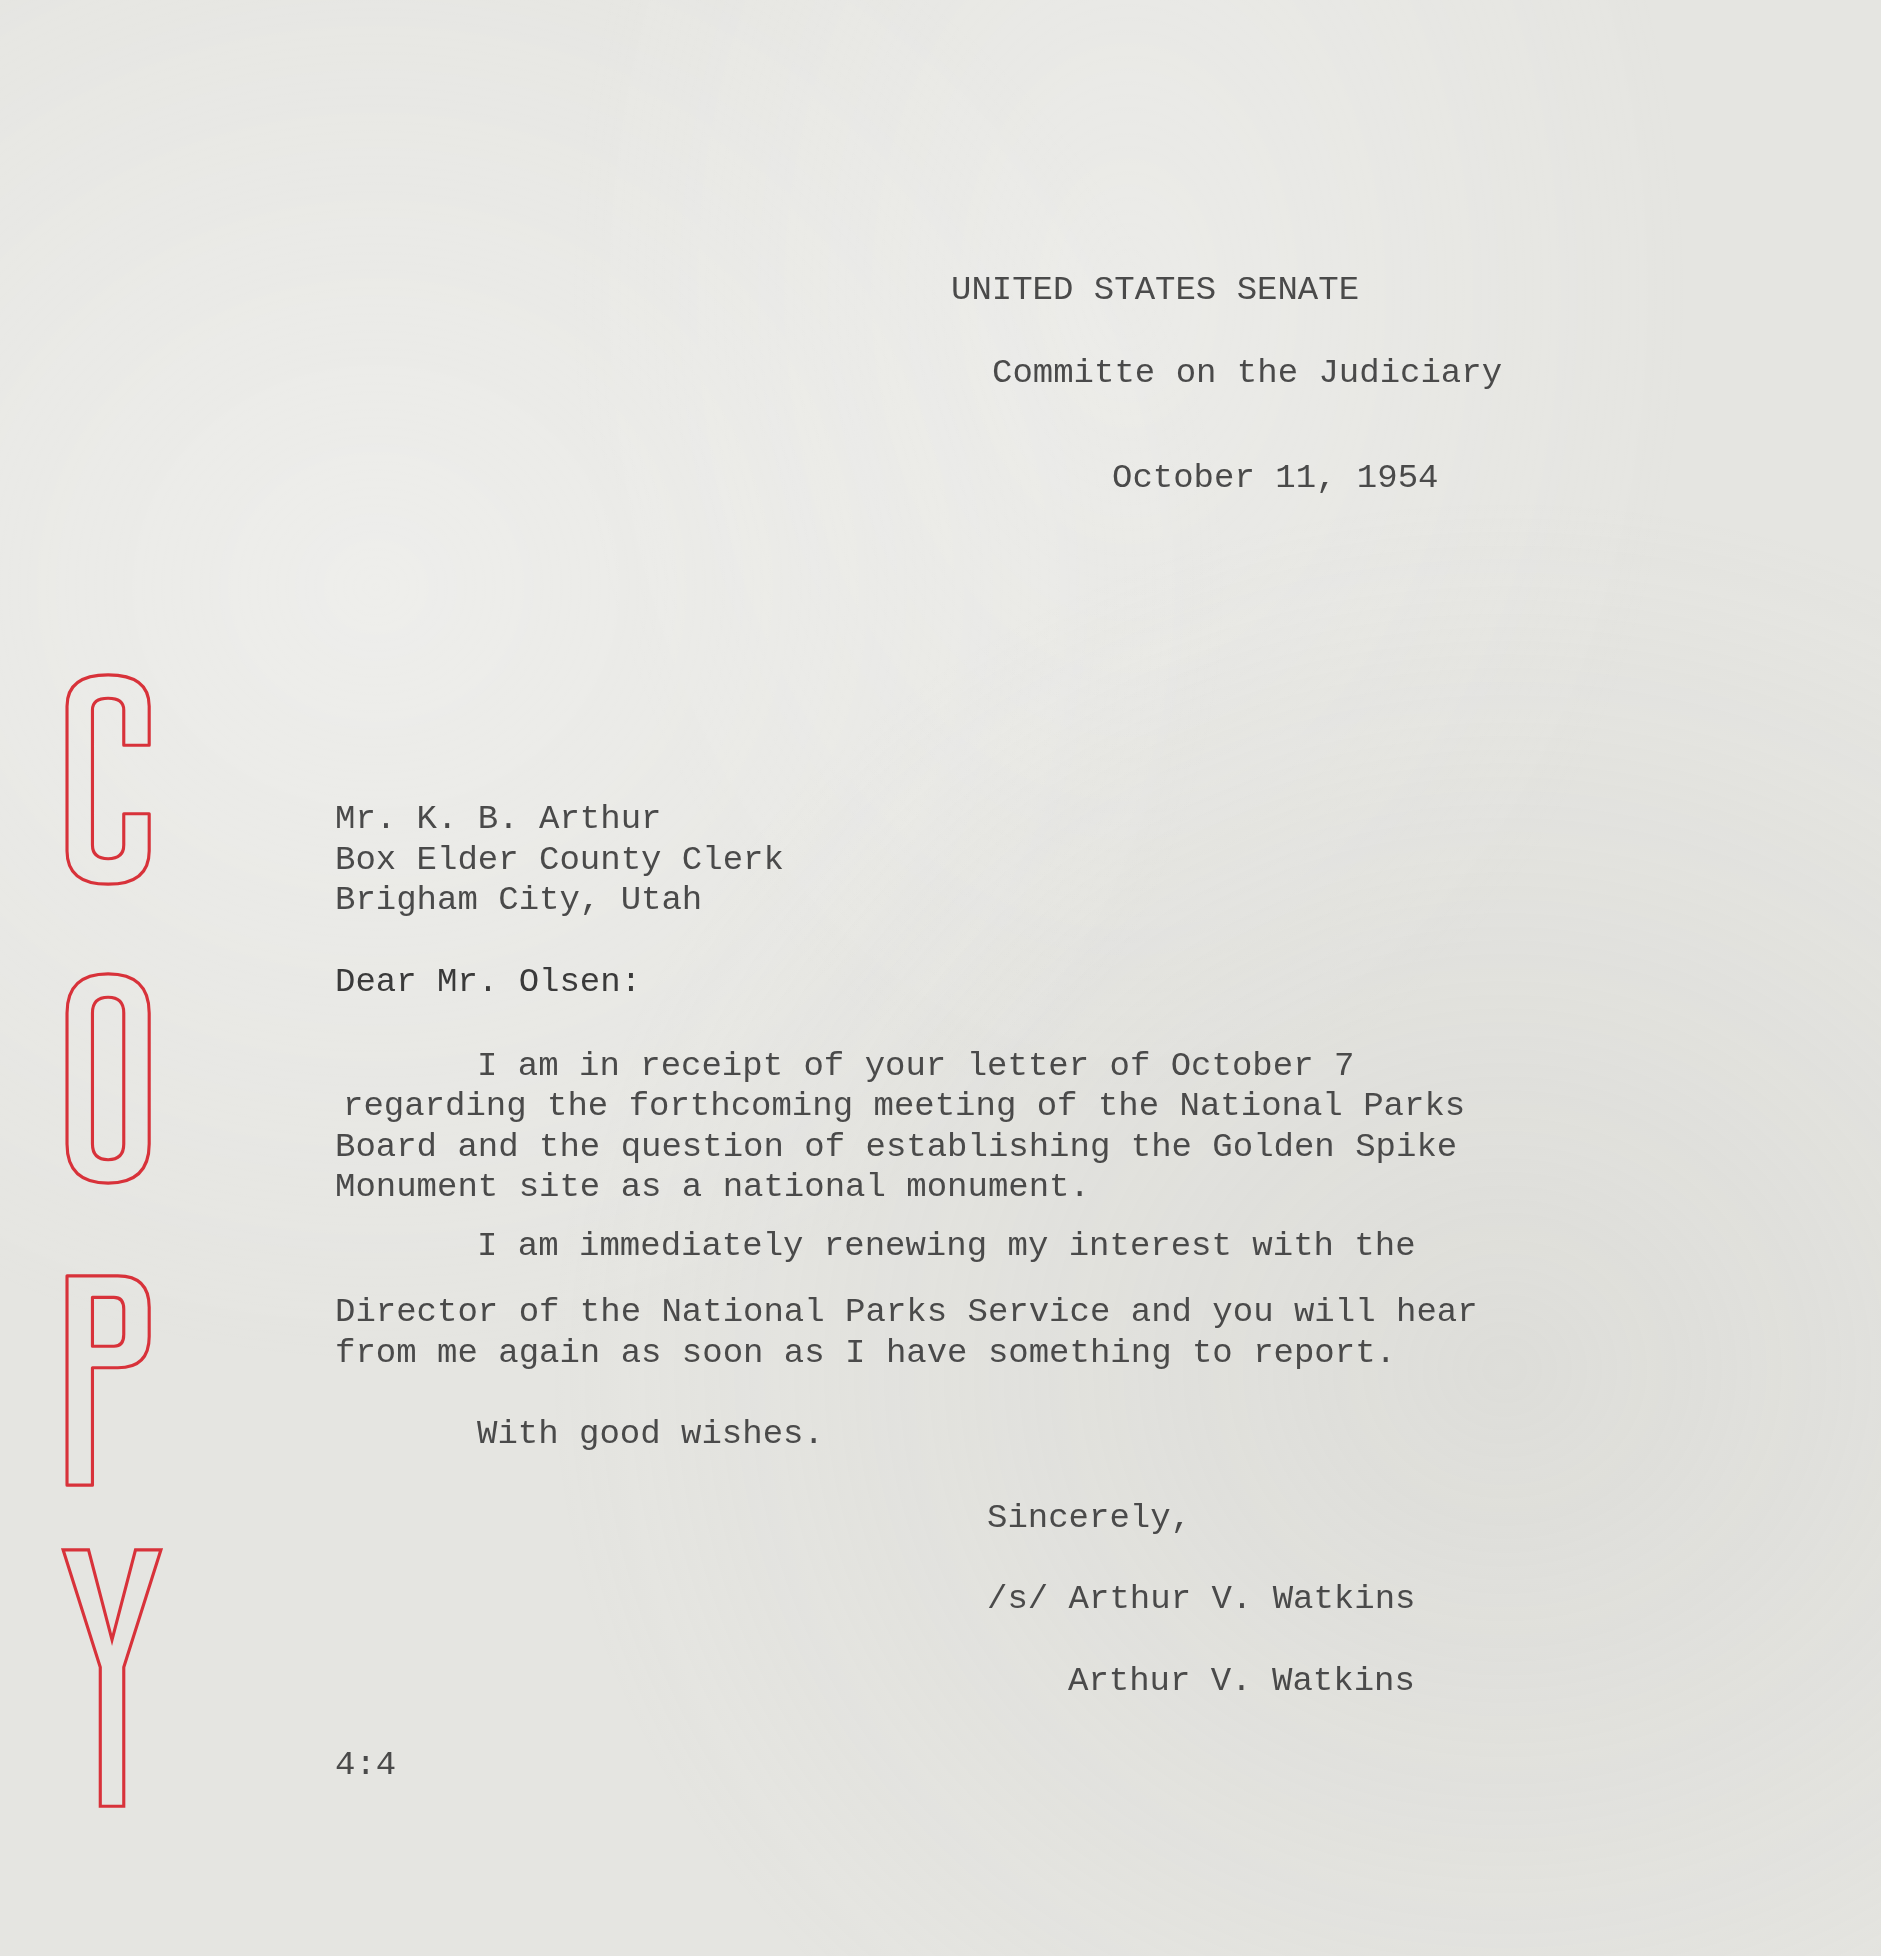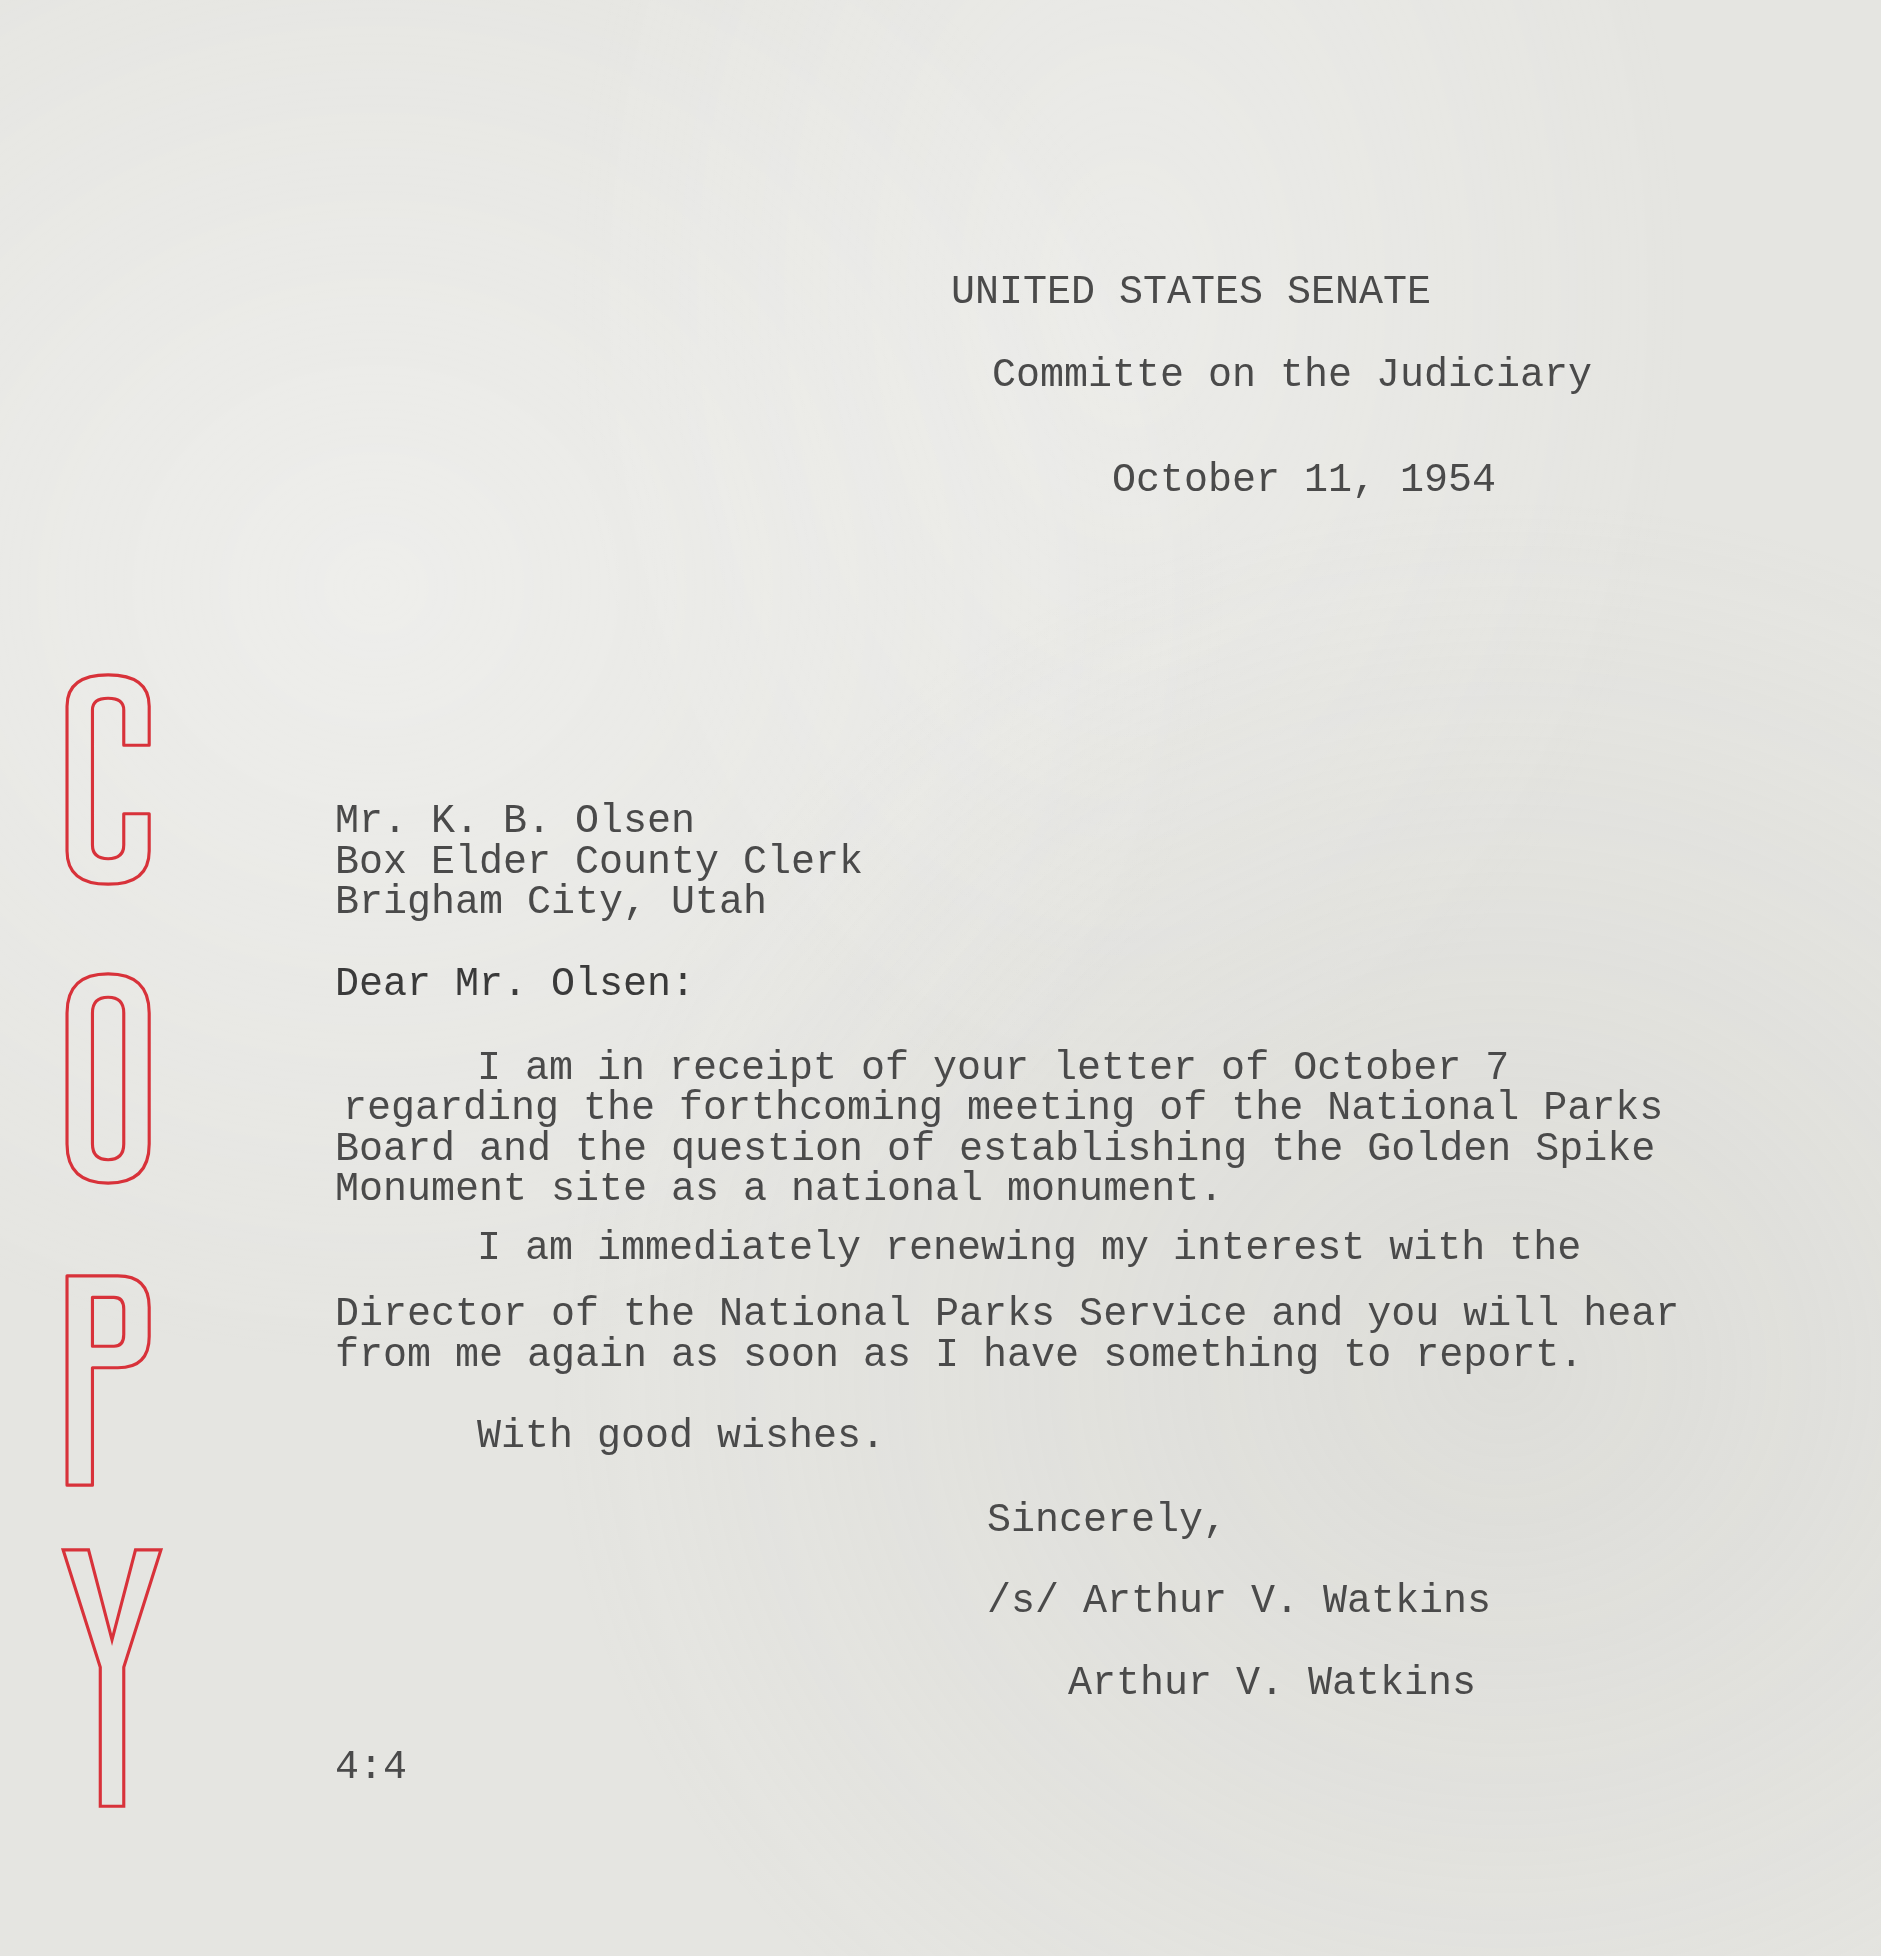--- a/index.html
+++ b/index.html
@@ -14,21 +14,21 @@
       background: #e5e5e1;
       background-image:
         radial-gradient(ellipse at 20% 30%, rgba(255,255,255,0.35) 0%, rgba(255,255,255,0) 40%),
         radial-gradient(ellipse at 80% 70%, rgba(200,200,195,0.25) 0%, rgba(200,200,195,0) 45%),
         radial-gradient(ellipse at 60% 15%, rgba(255,255,255,0.25) 0%, rgba(255,255,255,0) 35%);
       font-family: "Liberation Mono", "DejaVu Sans Mono", monospace;
       color: #4d4d4d;
     }
     .line {
       position: absolute;
-      font-size: 40px;
+      font-size: 34px;
       line-height: 1;
       white-space: pre;
       letter-spacing: 0;
       color: #4a4a4a;
     }
     .dark {
       color: #3a3a3a;
     }
     .copy-stamp {
       position: absolute;
@@ -42,21 +42,21 @@
       left: 0;
     }
   </style>
 </head>
 <body>
 
 <div class="line" style="left:951px; top:273px;">UNITED STATES SENATE</div>
 <div class="line" style="left:992px; top:356px;">Committe on the Judiciary</div>
 <div class="line" style="left:1112px; top:437px;margin-top:24px;">October 11, 1954</div>
 
-<div class="line" style="left:335px; top:802px;">Mr. K. B. Olsen</div>
+<div class="line" style="left:335px; top:802px;">Mr. K. B. Arthur</div>
 <div class="line" style="left:335px; top:843px;">Box Elder County Clerk</div>
 <div class="line" style="left:335px; top:883px;text-align:center;">Brigham City, Utah</div>
 
 <div class="line dark" style="left:335px; top:965px;">Dear Mr. Olsen:</div>
 
 <div class="line" style="left:477px; top:1049px;">I am in receipt of your letter of October 7</div>
 <div class="line" style="left:343px; top:1089px;">regarding the forthcoming meeting of the National Parks</div>
 <div class="line" style="left:335px; top:1130px;">Board and the question of establishing the Golden Spike</div>
 <div class="line" style="left:335px; top:1170px;">Monument site as a national monument.</div>
 

